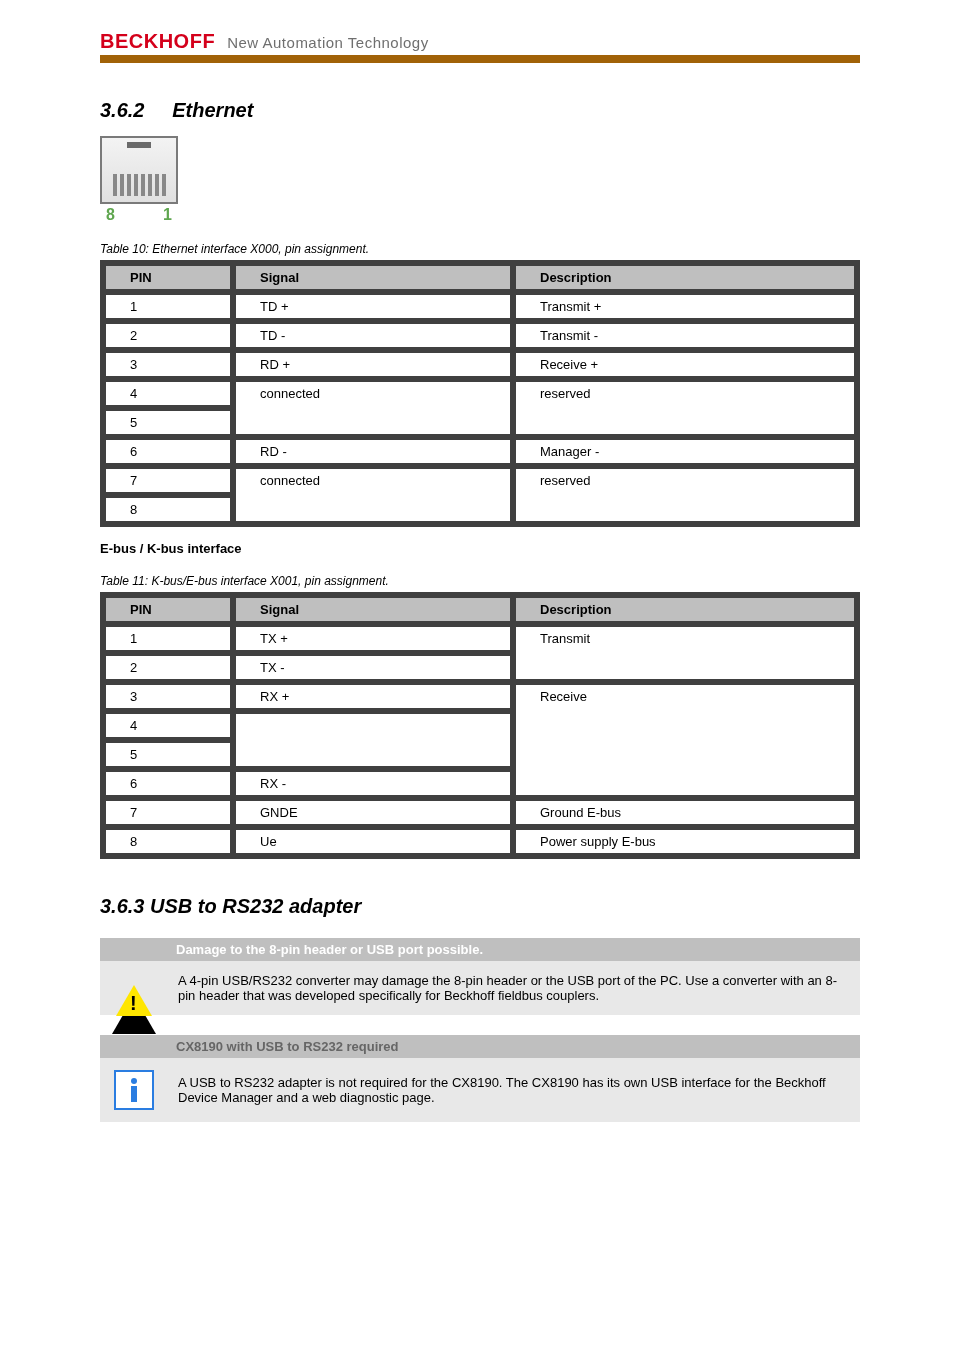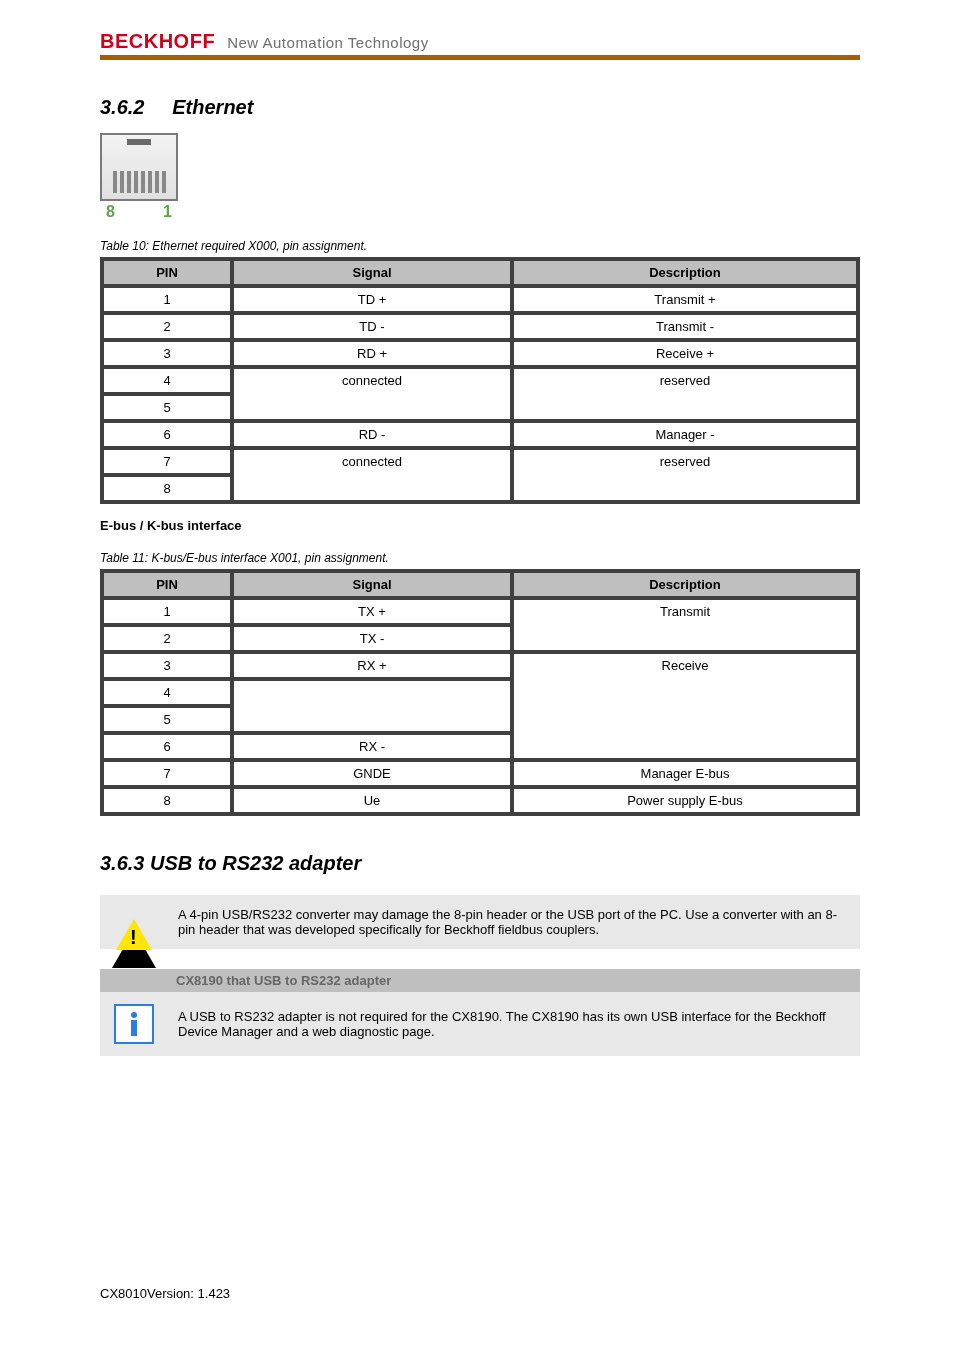--- a/index.html
+++ b/index.html
@@ -1,18 +1,18 @@
 <!DOCTYPE html>
 <html><head>
 <meta charset="utf-8">
 <style>
   * { box-sizing: border-box; margin: 0; padding: 0; }
   html, body { width: 954px; background: #fff; font-family: Arial, Helvetica, sans-serif; color: #000; }
   .page { width: 954px; padding: 30px 94px 0 100px; }
-  .header { border-bottom: 5px solid #a16207; padding-bottom: 2px; }
+  .header { border-bottom: 8px solid #a16207; padding-bottom: 2px; }
   .brand { font-family: Arial, Helvetica, sans-serif; font-weight: bold; font-size: 20px; letter-spacing: 0.5px; }
   .brand-red { color: #d4001b; }
   .brand-sub { color: #6f6f6f; font-size: 15px; font-weight: normal; margin-left: 6px; }
   .h2 { font-size: 20px; font-weight: bold; margin-top: 36px; margin-bottom: 12px; font-style: italic; }
   .intro { font-size: 13px; margin-bottom: 8px; }
 
   
   .rj45-wrap { margin-top: 14px; }
   .rj45 {
     width: 78px; height: 68px;
@@ -23,21 +23,21 @@
     padding-bottom: 6px;
   }
   .rj45 .tab { position: absolute; top: 4px; left: 50%; transform: translateX(-50%); width: 24px; height: 6px; background: #6a6a6a; }
   .rj45 .pins { display: flex; gap: 3px; }
   .rj45 .pins span { display: block; width: 4px; height: 22px; background: #888; }
   .pin-nums { display: flex; width: 78px; justify-content: space-between; font-family: Arial; font-size: 16px; color: #5fa64f; font-weight: bold; padding: 0 6px; margin-top: 2px; }
 
   
   .tbllabel { font-size: 12px; margin: 18px 0 4px 0; font-style: italic; }
   table.data { border-collapse: collapse; width: 100%; font-size: 13px; }
-  table.data th, table.data td { border: 4px solid #404040; text-align: center; vertical-align: top; padding: 4px 24px; }
+  table.data th, table.data td { border: 6px solid #404040; text-align: left; vertical-align: top; padding: 4px 24px; }
   table.data th { background: #bfbfbf; font-weight: bold; font-size: 13px; }
   table.data .col-pin { width: 130px; }
   table.data .col-a { width: 280px; }
   table.data .col-b { width: auto; }
   .subhead { font-size: 13px; font-weight: bold; margin: 14px 0 4px 0; }
 
   
   .callout {
     margin-top: 20px;
     width: 100%;
@@ -110,21 +110,21 @@
           <span></span>
           <span></span>
         </div>
     </div>
     <div class="pin-nums">
       <span>8</span>
       <span>1</span>
     </div>
   </div>
 
-  <div class="tbllabel">Table 10: Ethernet required X000, pin assignment.</div>
+  <div class="tbllabel">Table 10: Ethernet interface X000, pin assignment.</div>
   <table class="data">
     <thead>
       <tr>
         <th class="col-pin">PIN</th>
         <th class="col-a">Signal</th>
         <th class="col-b">Description</th>
       </tr>
     </thead>
     <tbody>
       <tr>
@@ -198,50 +198,54 @@
       <tr>
         <td>5</td>
       </tr>
       <tr>
         <td>6</td>
         <td>RX -</td>
       </tr>
       <tr>
         <td>7</td>
         <td>GNDE</td>
-        <td>Manager E-bus</td>
+        <td>Ground E-bus</td>
       </tr>
       <tr>
         <td>8</td>
         <td>Ue</td>
         <td>Power supply E-bus</td>
       </tr>
     </tbody>
   </table>
 
   <div class="h2">3.6.3    USB to RS232 adapter</div>
 
   <table class="callout">
     <tbody>
+        <tr class="callout-header">
+      <td class="iconcell"></td>
+      <td>Damage to the 8-pin header or USB port possible.</td>
+    </tr>
     <tr class="callout-body">
       <td class="iconcell">
         <span class="tri-wrap">
           <span class="triangle"><span class="triangle-inner"></span><span class="tri-bang">!</span></span>
         </span>
       </td>
       <td>A 4-pin USB/RS232 converter may damage the 8-pin header or the USB port of the PC. Use a converter with an 8-pin header that was developed specifically for Beckhoff fieldbus couplers.</td>
     </tr>
   </tbody>
     </table>
 
   <table class="callout">
     <tbody>
         <tr class="callout-header">
       <td class="iconcell" style="color:#666;"></td>
-      <td style="color:#666;">CX8190 that USB to RS232 adapter</td>
+      <td style="color:#666;">CX8190 with USB to RS232 required</td>
     </tr>
     <tr class="callout-body">
       <td class="iconcell">
         <span class="info-icon">
           <span class="info-flex">
                 <span class="dot"></span>
                 <span class="bar"></span>
               </span>
         </span>
       </td>

